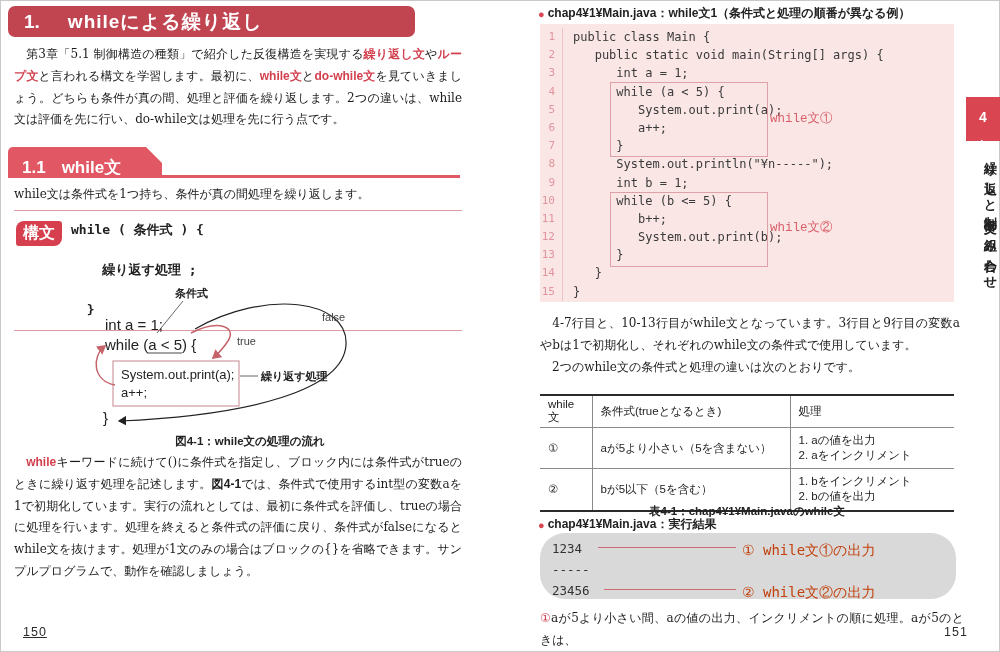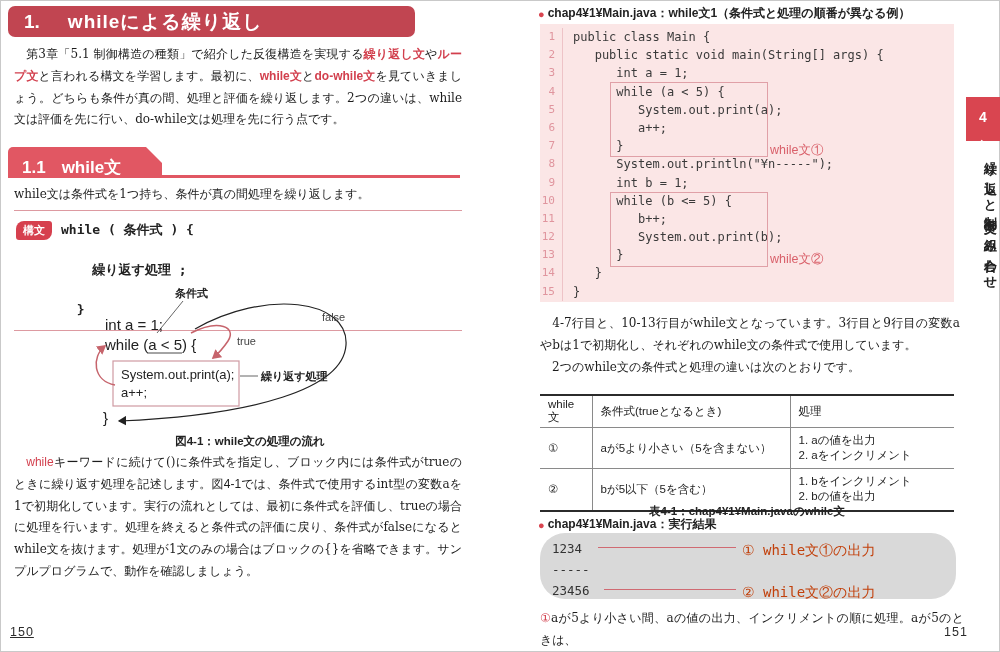--- a/index.html
+++ b/index.html
@@ -11,55 +11,55 @@
   
   .title-bar{left:8px;top:6px;width:407px;height:31px;background:#c14551;border-radius:7px;
              display:flex;align-items:center;color:#fff;font-weight:bold;font-size:19px;}
   .title-bar .num{margin-left:16px;}
   .title-bar .txt{margin-left:28px;letter-spacing:1px;}
 
   .serif{font-family:"DejaVu Serif","Liberation Serif",serif;font-size:12px;line-height:21.8px;
          color:#1c1c1c;text-align:justify;}
   .red-term{color:#d23f4d;font-weight:bold;font-family:"Liberation Sans",sans-serif;}
   .red-word{color:#d23f4d;}
-  .bold{font-weight:normal;font-family:"Liberation Sans",sans-serif;}
+  .bold{font-weight:bold;font-family:"Liberation Sans",sans-serif;}
 
   .sec-badge{left:8px;top:147px;width:154px;height:41px;background:#e15763;color:#fff;
              display:flex;align-items:center;font-weight:bold;
              clip-path:polygon(0 0,138px 0,154px 16px,154px 30px,0 30px);
              border-radius:5px 0 0 5px;}
   .sec-badge .num{margin-left:14px;font-size:17px;}
   .sec-badge .txt{margin-left:16px;font-size:17px;}
   .sec-underline{left:8px;top:175px;width:452px;height:3px;background:#e15763;}
 
   .syntax-box{left:14px;top:210px;width:448px;border-top:1px solid #dd9aa1;border-bottom:1px solid #dd9aa1;
               padding:9px 0 10px 0;}
   .syntax-row{display:flex;align-items:flex-start;}
-  .syn-badge{background:#d6404e;color:#fff;font-size:11px;font-weight:bold;padding:2px 7px;
+  .syn-badge{background:#d6404e;color:#fff;font-size:16px;font-weight:bold;padding:2px 7px;
              border-radius:8px 3px 8px 3px;margin:1px 9px 0 2px;flex:none;}
   .syn-code{font-family:"DejaVu Sans Mono","Liberation Mono",monospace;font-weight:bold;font-size:13px;
             line-height:20px;color:#222;white-space:pre;}
 
   .fig-caption{left:85px;top:434px;width:330px;text-align:center;font-size:11.5px;font-weight:bold;color:#222;}
   .pageno{font-size:12.5px;color:#2b2b2b;letter-spacing:1px;}
 
   
   .listing-header{display:flex;align-items:center;font-size:12px;font-weight:bold;color:#222;}
   .listing-header .bullet{color:#d94550;margin-right:3px;font-size:11px;}
 
   .code-box{left:540px;top:24px;width:414px;height:278px;background:#fbe6e6;padding-top:4px;box-sizing:border-box;}
   .crow{display:flex;height:18.2px;line-height:18.2px;}
   .ln{width:23px;flex:none;text-align:right;padding-right:7px;color:#e0959e;
       font-family:"DejaVu Sans Mono","Liberation Mono",monospace;font-size:11px;
       border-right:1px solid #eec3c7;box-sizing:border-box;}
   .ct{padding-left:10px;font-family:"DejaVu Sans Mono","Liberation Mono",monospace;font-size:12px;
       color:#3a3a3a;white-space:pre;}
   .inner-box{position:absolute;border:1px solid #e0a0a7;left:70px;width:156px;height:73px;}
-  .ann{position:absolute;left:230px;color:#d9606a;font-family:Liberation Sans, sans-serif;
-       font-size:12.5px;margin-top:32px;}
+  .ann{position:absolute;left:230px;color:#d9606a;font-family:Liberation Mono, monospace;
+       font-size:12.5px;}
 
   .rtable{border-collapse:collapse;width:414px;table-layout:fixed;}
   .rtable td,.rtable th{border-left:1px solid #8a8a8a;padding:2px 8px;font-size:11.5px;color:#222;
         font-weight:normal;text-align:left;vertical-align:middle;}
   .rtable td:first-child,.rtable th:first-child{border-left:none;}
   .rtable thead tr{border-bottom:1px solid #8a8a8a;height:21px;}
   .rtable tbody tr{border-bottom:1px solid #8a8a8a;height:41px;}
   .rtable tbody tr:last-child{border-bottom:none;}
   .tbl-wrap{left:540px;top:394px;width:414px;border-top:2px solid #2b2b2b;border-bottom:2px solid #2b2b2b;}
   .tbl-caption{left:540px;top:504px;width:414px;text-align:center;font-size:11.5px;font-weight:bold;color:#222;}
@@ -135,21 +135,21 @@
     <text x="176" y="97" font-size="11" font-weight="bold" fill="#222">繰り返す処理</text>
     <path d="M30,102 C8,98 6,74 20,63" fill="none" stroke="#c6646c" stroke-width="1.5" marker-end="url(#arrR)"></path>
     <text x="18" y="140" font-size="15" fill="#222">}</text>
   </svg>
   <div class="abs fig-caption">図4-1：while文の処理の流れ</div>
 
   <p class="abs serif" style="left:14px;top:452px;width:448px;margin:0;">
     <span>　</span><span class="red-word bold">while</span><span>キーワードに続けて()に条件式を指定し、ブロック内には条件式がtrueのときに繰り返す処理を記述します。</span><span class="bold">図4-1</span><span>では、条件式で使用するint型の変数aを1で初期化しています。実行の流れとしては、最初に条件式を評価し、trueの場合に処理を行います。処理を終えると条件式の評価に戻り、条件式がfalseになるとwhile文を抜けます。処理が1文のみの場合はブロックの{}を省略できます。サンプルプログラムで、動作を確認しましょう。</span>
   </p>
 
-  <div class="abs pageno" style="left:10px;top:625px;text-decoration:underline;">150</div>
+  <div class="abs pageno" style="left:23px;top:625px;text-decoration:underline;">150</div>
 
   <div class="abs listing-header" style="left:538px;top:5px;">
     <span class="bullet">●</span>
     <span>chap4¥1¥Main.java：while文1（条件式と処理の順番が異なる例）</span>
   </div>
 
   <div class="abs code-box">
     <div>
         <div class="crow">
         <span class="ln">1</span>

